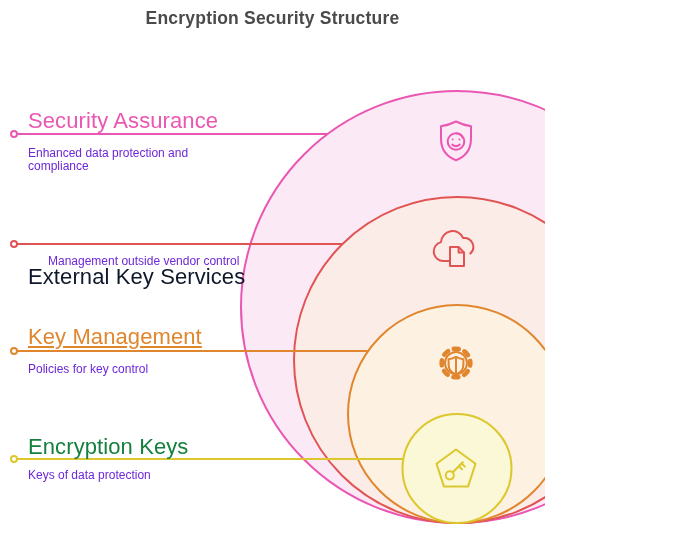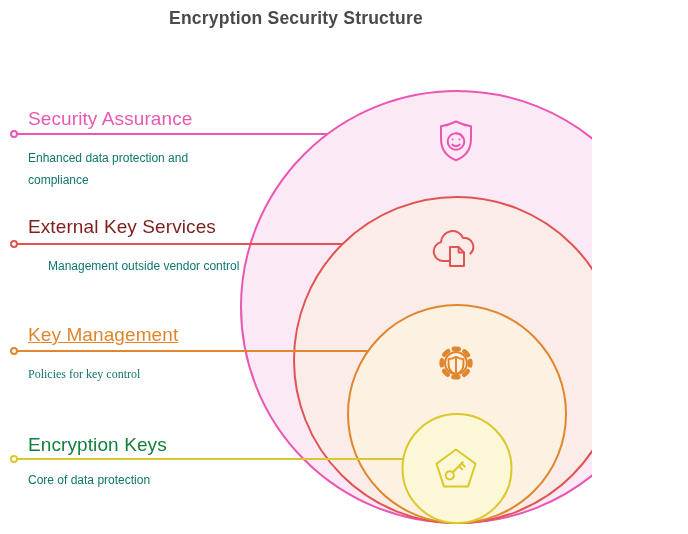--- a/index.html
+++ b/index.html
@@ -1,57 +1,57 @@
 <!DOCTYPE html>
 <html><head>
 <meta charset="utf-8">
 <style>
   html, body { margin: 0; padding: 0; background: #ffffff; }
   .canvas {
     position: relative;
-    width: 592px;
+    width: 545px;
     height: 534px;
     background: #ffffff;
     font-family: "Liberation Sans", sans-serif;
     overflow: hidden;
   }
   .diagram-title {
     position: absolute;
     top: 8px; left: 0; right: 0;
     margin: 0;
     text-align: center;
     font-size: 17.5px;
     font-weight: bold;
     color: #4a4a4a;
     letter-spacing: 0.2px;
   }
   svg.onion { position: absolute; top: 0; left: 0; }
   .lvl-label {
     position: absolute;
     left: 28px;
     margin: 0;
-    font-size: 19px;
+    font-size: 22px;
     font-weight: 500;
     letter-spacing: 0.1px;
     white-space: nowrap;
   }
   .lvl-desc {
     position: absolute;
     left: 28px;
     margin: 0;
     font-size: 12px;
-    line-height: 22px;
-    color: #0f766e;
+    line-height: 13px;
+    color: #6d28d9;
   }
   .t0 { top: 108px; }
   .d0 { top: 147px; width: 172px; }
   .t1 { top: 216px; }
   .d1 { top: 255px; width: 270px; margin-left: 20px; }
   .t2 { top: 324px; text-decoration: underline; }
-  .d2 { top: 363px; width: 270px; font-family: Liberation Serif, serif; }
+  .d2 { top: 363px; width: 270px; }
   .t3 { top: 434px; }
   .d3 { top: 469px; width: 270px; }
 </style>
 </head>
 <body>
 
 <div class="canvas">
 
   <h1 class="diagram-title">Encryption Security Structure</h1>
 
@@ -101,22 +101,22 @@
       <circle cx="449.8" cy="475.3" r="4.1"></circle>
       <path d="M452.8 472.3 L462.8 462.3"></path>
       <path d="M458.9 466.2 L462.1 469.4"></path>
       <path d="M461.7 463.4 L464.9 466.6"></path>
     </g>
   </svg>
 
   <h2 class="lvl-label t0" style="color: rgb(234, 87, 178);">Security Assurance</h2>
   <p class="lvl-desc d0">Enhanced data protection and compliance</p>
 
-  <h2 class="lvl-label t1" style="color: #7f1d1d;">External Key Services</h2>
+  <h2 class="lvl-label t1" style="color: #0f172a; margin-top: 48px;">External Key Services</h2>
   <p class="lvl-desc d1">Management outside vendor control</p>
 
   <h2 class="lvl-label t2" style="color: rgb(224, 134, 46);">Key Management</h2>
   <p class="lvl-desc d2">Policies for key control</p>
 
   <h2 class="lvl-label t3" style="color: #15803d;">Encryption Keys</h2>
-  <p class="lvl-desc d3">Core of data protection</p>
+  <p class="lvl-desc d3">Keys of data protection</p>
 
 </div>
 
 </body></html>

